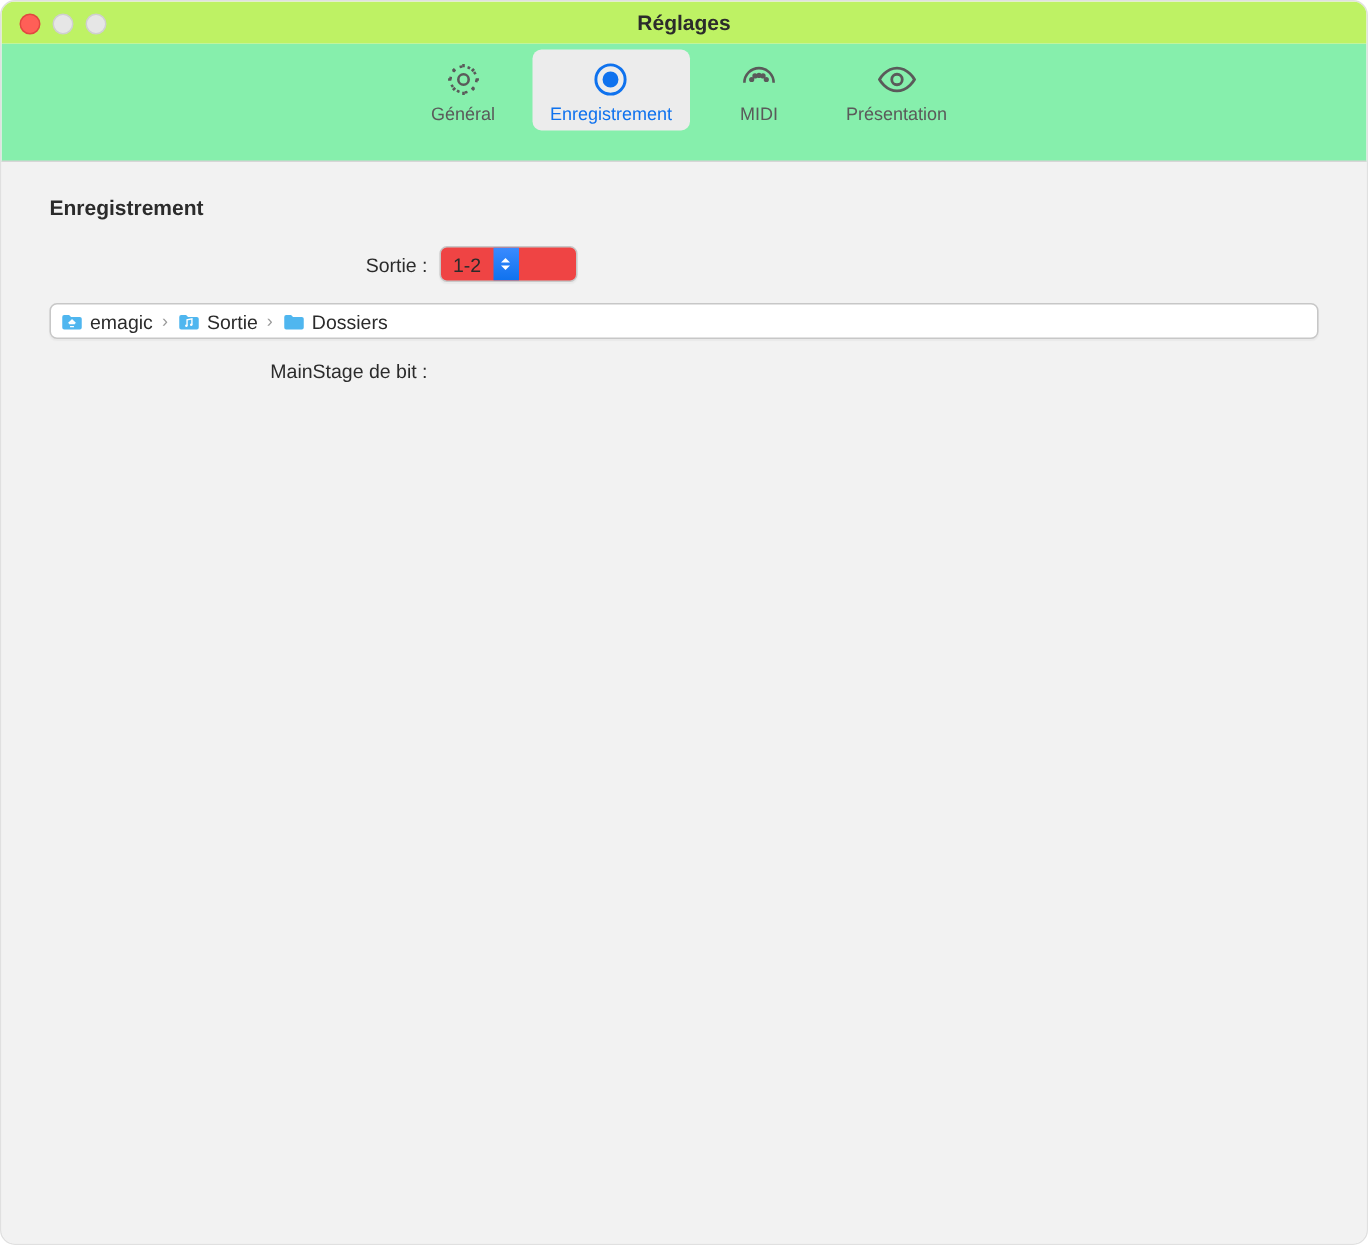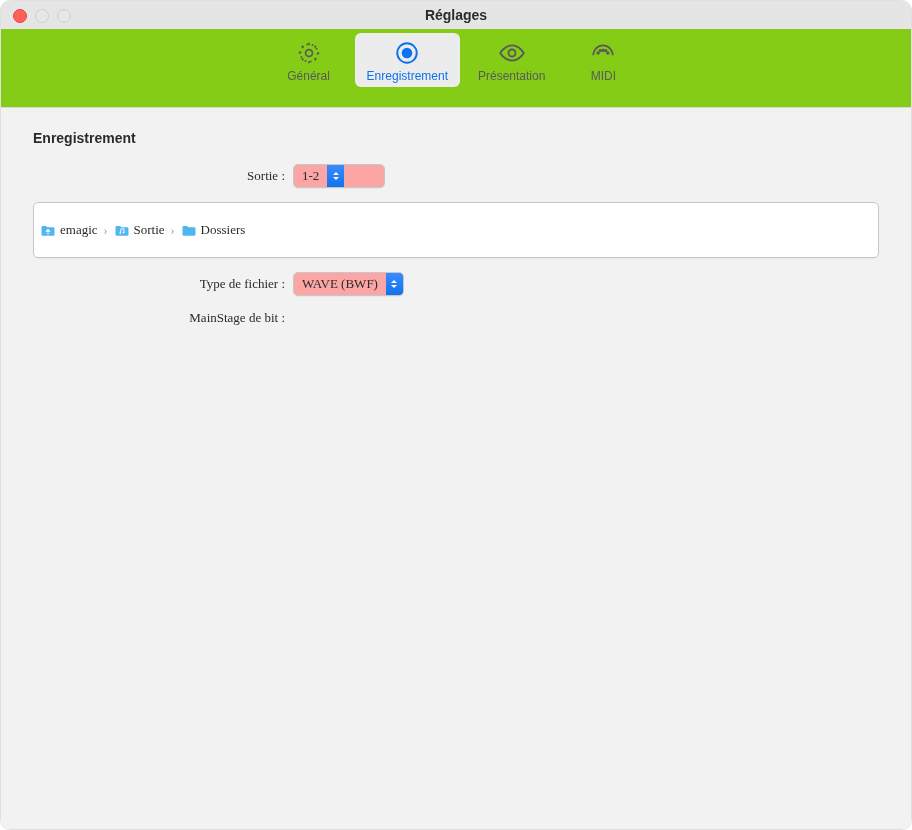--- a/index.html
+++ b/index.html
@@ -24,21 +24,21 @@
     border-radius:10px;
     overflow:hidden;
     display:flex;
     flex-direction:column;
   }
   .titlebar{
     height:28px;
     display:flex;
     align-items:center;
     position:relative;
-    background:#e5e5e5;
+    background:#bef264;
   }
   .traffic{
     display:flex;
     gap:8px;
     position:absolute;
     left:12px;
     top:8px;
   }
   .traffic .dot{
     width:12px;height:12px;border-radius:50%;
@@ -51,21 +51,21 @@
     font-size:14px;
   }
   .toolbar{
     height:74px;
     display:flex;
     align-items:flex-start;
     justify-content:center;
     gap:6px;
     padding-top:4px;
     border-bottom:1px solid var(--border);
-    background:#84cc16;
+    background:#86efac;
   }
   .tab{
     display:flex;
     flex-direction:column;
     align-items:center;
     justify-content:flex-start;
     min-width:56px;
     padding:6px 12px 4px 12px;
     border-radius:6px;
     color:#5a5a5a;
@@ -94,34 +94,33 @@
   }
   .section-title{
     font-weight:700;
     font-size:14px;
     margin-bottom:18px;
   }
   .row{
     display:flex;
     align-items:center;
     margin-bottom:14px;
-    font-family:Liberation Serif, serif;
   }
   .row .lbl{
     width:252px;
     text-align:right;
     padding-right:8px;
     color:var(--text);
     font-size:13px;
   }
   .control-area{flex:1;display:flex;align-items:center;}
   .select{
     display:flex;
     align-items:center;
-    background:#fca5a5;
+    background:#ef4444;
     border:1px solid #c7c7c7;
     border-radius:5px;
     height:22px;
     box-shadow:0 1px 1px rgba(0,0,0,0.04);
     overflow:hidden;
   }
   .select .value{
     padding:0 8px;
     font-size:13px;
     white-space:nowrap;
@@ -144,21 +143,21 @@
   .select .stepper .caret.up{border-bottom:3.5px solid #fff;margin-bottom:1px;}
   .select .stepper .caret.down{border-top:3.5px solid #fff;margin-top:1px;}
   .pathbar{
     flex:1;
     display:flex;
     align-items:center;
     background:#fff;
     border:1px solid #c7c7c7;
     border-radius:5px;
     height:22px;
-    padding:16px 6px;
+    padding:0 6px;
     gap:6px;
     box-shadow:0 1px 1px rgba(0,0,0,0.04);
     overflow:hidden;
     text-align:center;
   }
   .crumb{
     display:flex;align-items:center;gap:4px;
     font-size:13px;color:var(--text);
   }
   .crumb-sep{
@@ -196,44 +195,44 @@
 
 
   <div class="tab active">
     <span class="icon">
       <svg viewBox="0 0 24 24" width="26" height="26" stroke-width="1.8">
         <circle cx="12" cy="12" r="9"></circle>
         <circle cx="12" cy="12" r="4" fill="currentColor"></circle>
       </svg>
     </span>
     <span class="label">Enregistrement</span>
-  </div>
-
-  <div class="tab">
-    <span class="icon">
-      <svg viewBox="0 0 24 24" width="28" height="28" stroke-width="1.6">
-        <path d="M2 12s3.5-6.5 10-6.5S22 12 22 12s-3.5 6.5-10 6.5S2 12 2 12z"></path>
-        <circle cx="12" cy="12" r="3"></circle>
-      </svg>
-    </span>
-    <span class="label">Présentation</span>
   </div>
 
   <div class="tab">
     <span class="icon">
       <svg viewBox="0 0 24 24" width="26" height="26" stroke-width="1.6">
         <path d="M3 14a9 9 0 0 1 18 0"></path>
         <circle cx="7.5" cy="12" r="0.8" fill="currentColor"></circle>
         <circle cx="12" cy="9.5" r="0.8" fill="currentColor"></circle>
         <circle cx="16.5" cy="12" r="0.8" fill="currentColor"></circle>
         <circle cx="9.5" cy="9.8" r="0.8" fill="currentColor"></circle>
         <circle cx="14.5" cy="9.8" r="0.8" fill="currentColor"></circle>
       </svg>
     </span>
     <span class="label">MIDI</span>
+  </div>
+
+  <div class="tab">
+    <span class="icon">
+      <svg viewBox="0 0 24 24" width="28" height="28" stroke-width="1.6">
+        <path d="M2 12s3.5-6.5 10-6.5S22 12 22 12s-3.5 6.5-10 6.5S2 12 2 12z"></path>
+        <circle cx="12" cy="12" r="3"></circle>
+      </svg>
+    </span>
+    <span class="label">Présentation</span>
   </div>
 
 
 </div>
 
 <div class="content">
   <div class="section-title">Enregistrement</div>
 
   <div class="row">
     <div class="lbl">Sortie :</div>
@@ -278,30 +277,18 @@
             <svg viewBox="0 0 24 20" width="16" height="13">
                 <path fill="#4fb6ef" d="M2 5a2 2 0 0 1 2-2h5l2 2h9a2 2 0 0 1 2 2v9a2 2 0 0 1-2 2H4a2 2 0 0 1-2-2z"></path>
               </svg>
           </span>
           <span>Dossiers</span>
         </span>
       </div>
     </div>
   </div>
 
-  <div class="row">
-    <div class="lbl">Type de fichier :</div>
-    <div class="control-area">
-      <div class="select">
-        <span class="value">WAVE (BWF)</span>
-        <span class="stepper">
-          <span class="caret up"></span>
-            <span class="caret down"></span>
-        </span>
-      </div>
-    </div>
-  </div>
 
   <div class="row">
     <div class="lbl">MainStage de bit :</div>
   </div>
 
 </div>
 
 </body></html>

